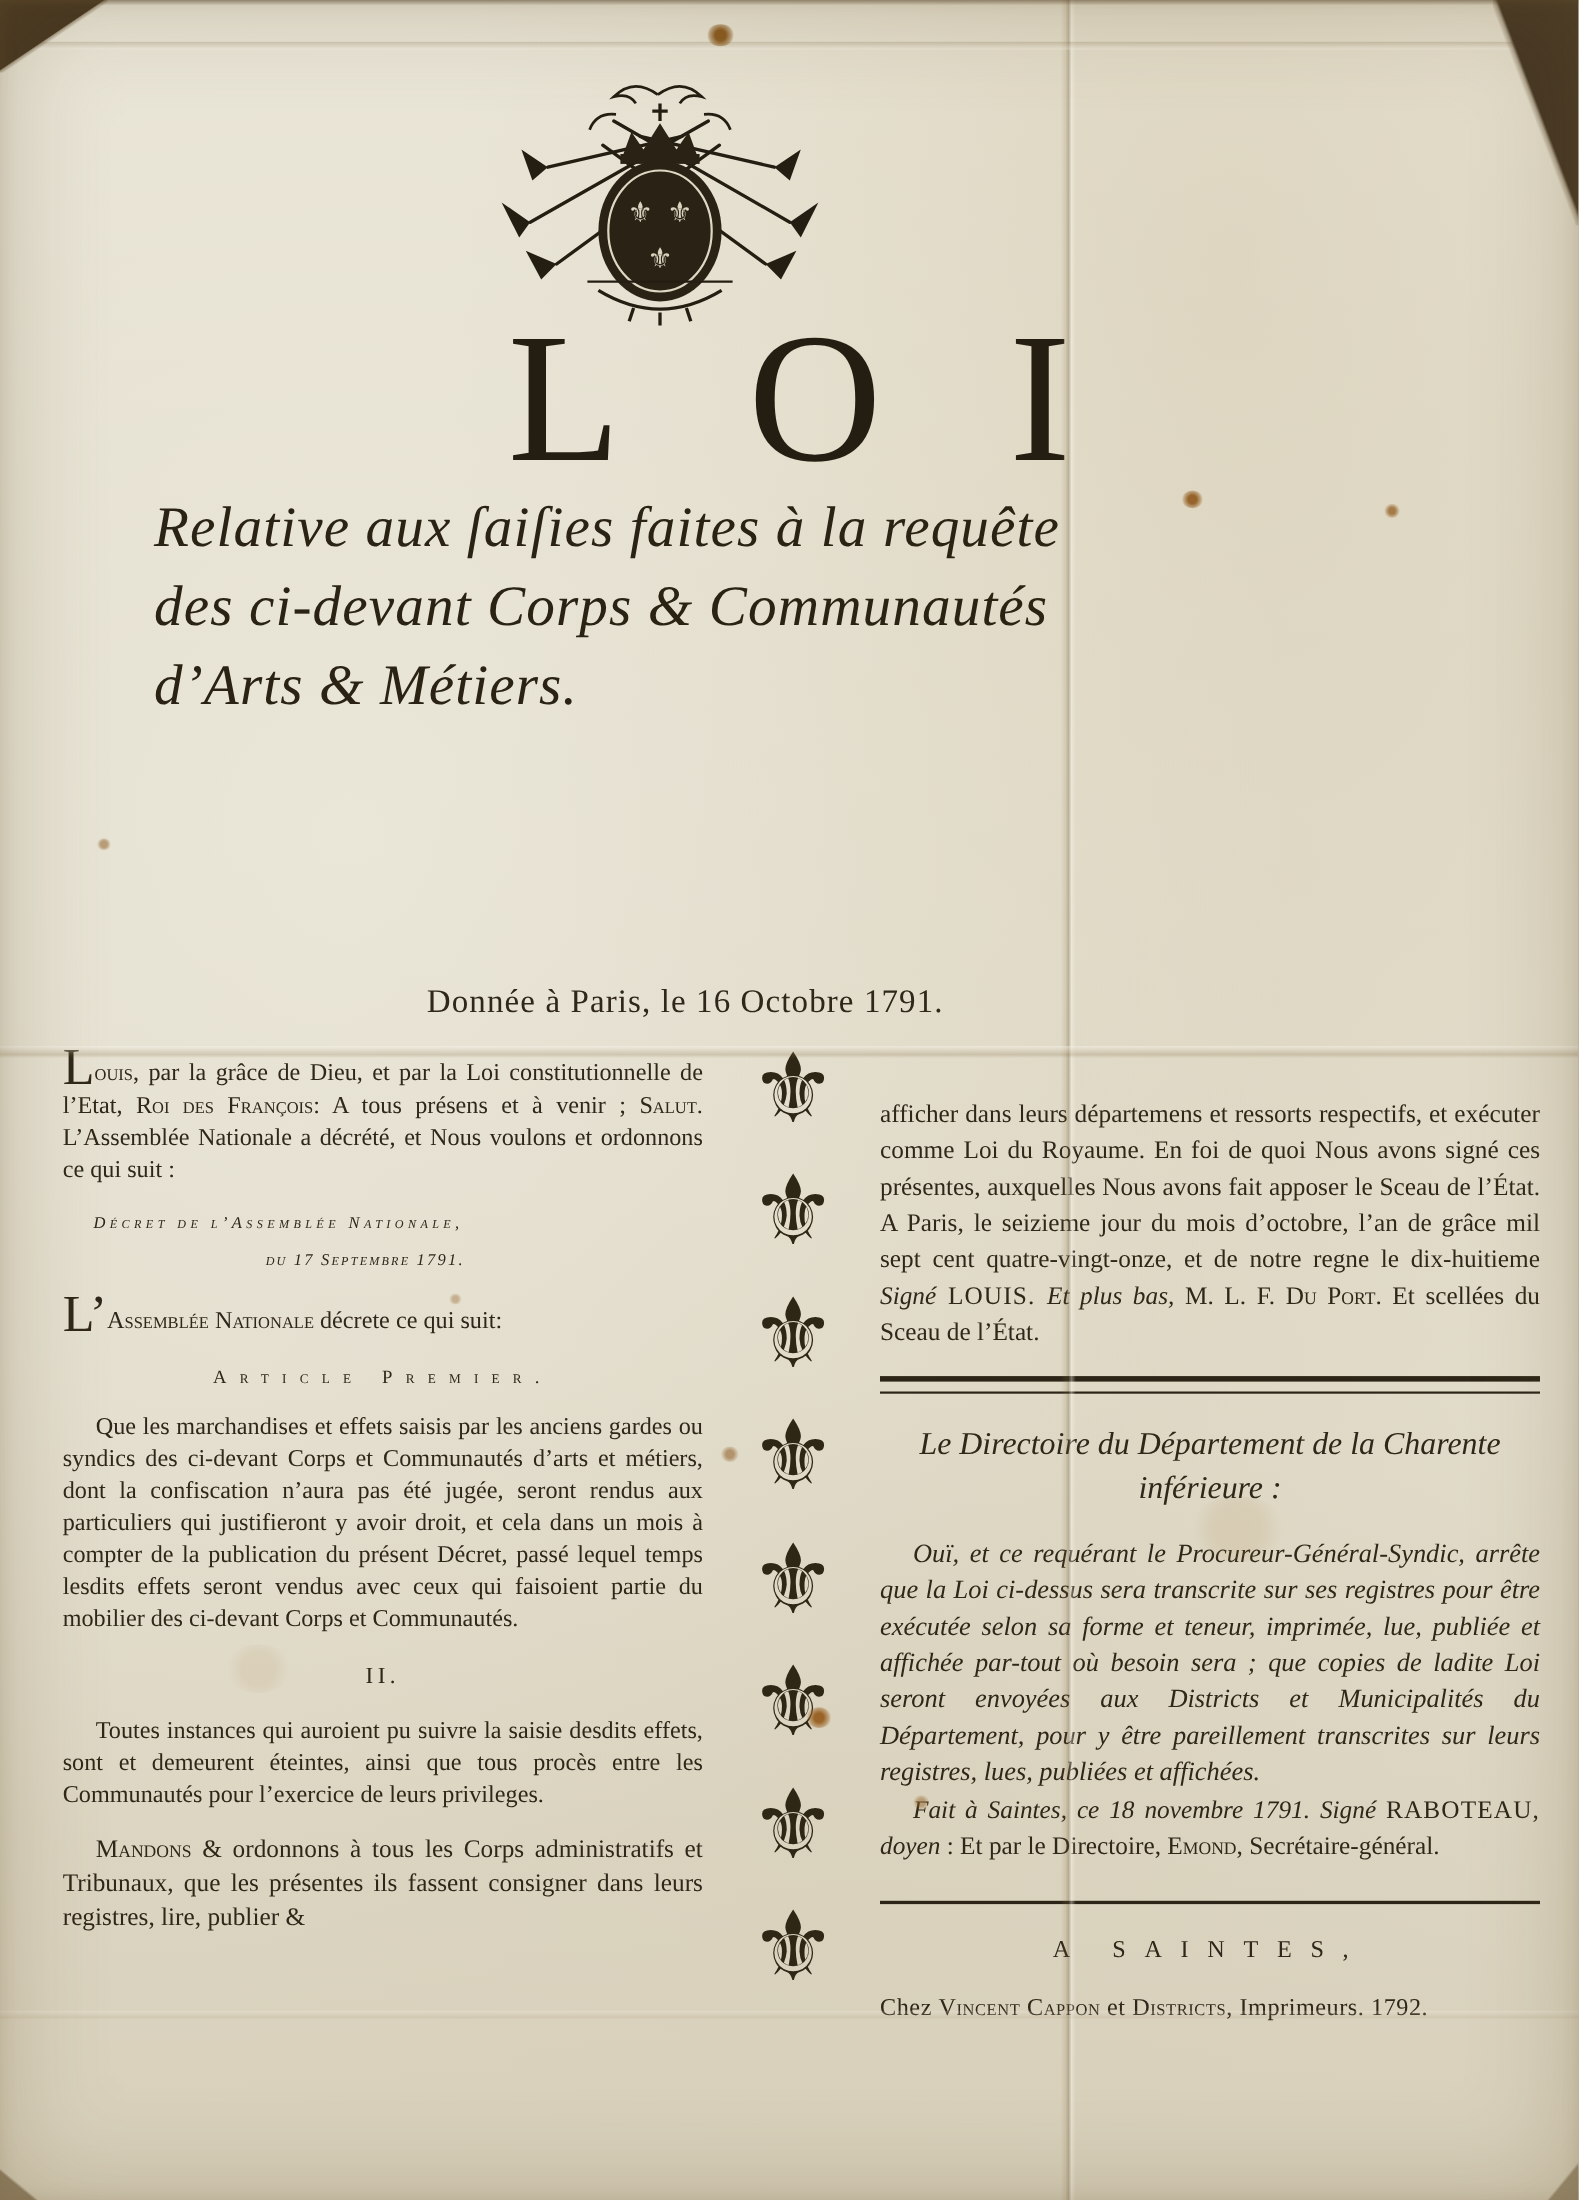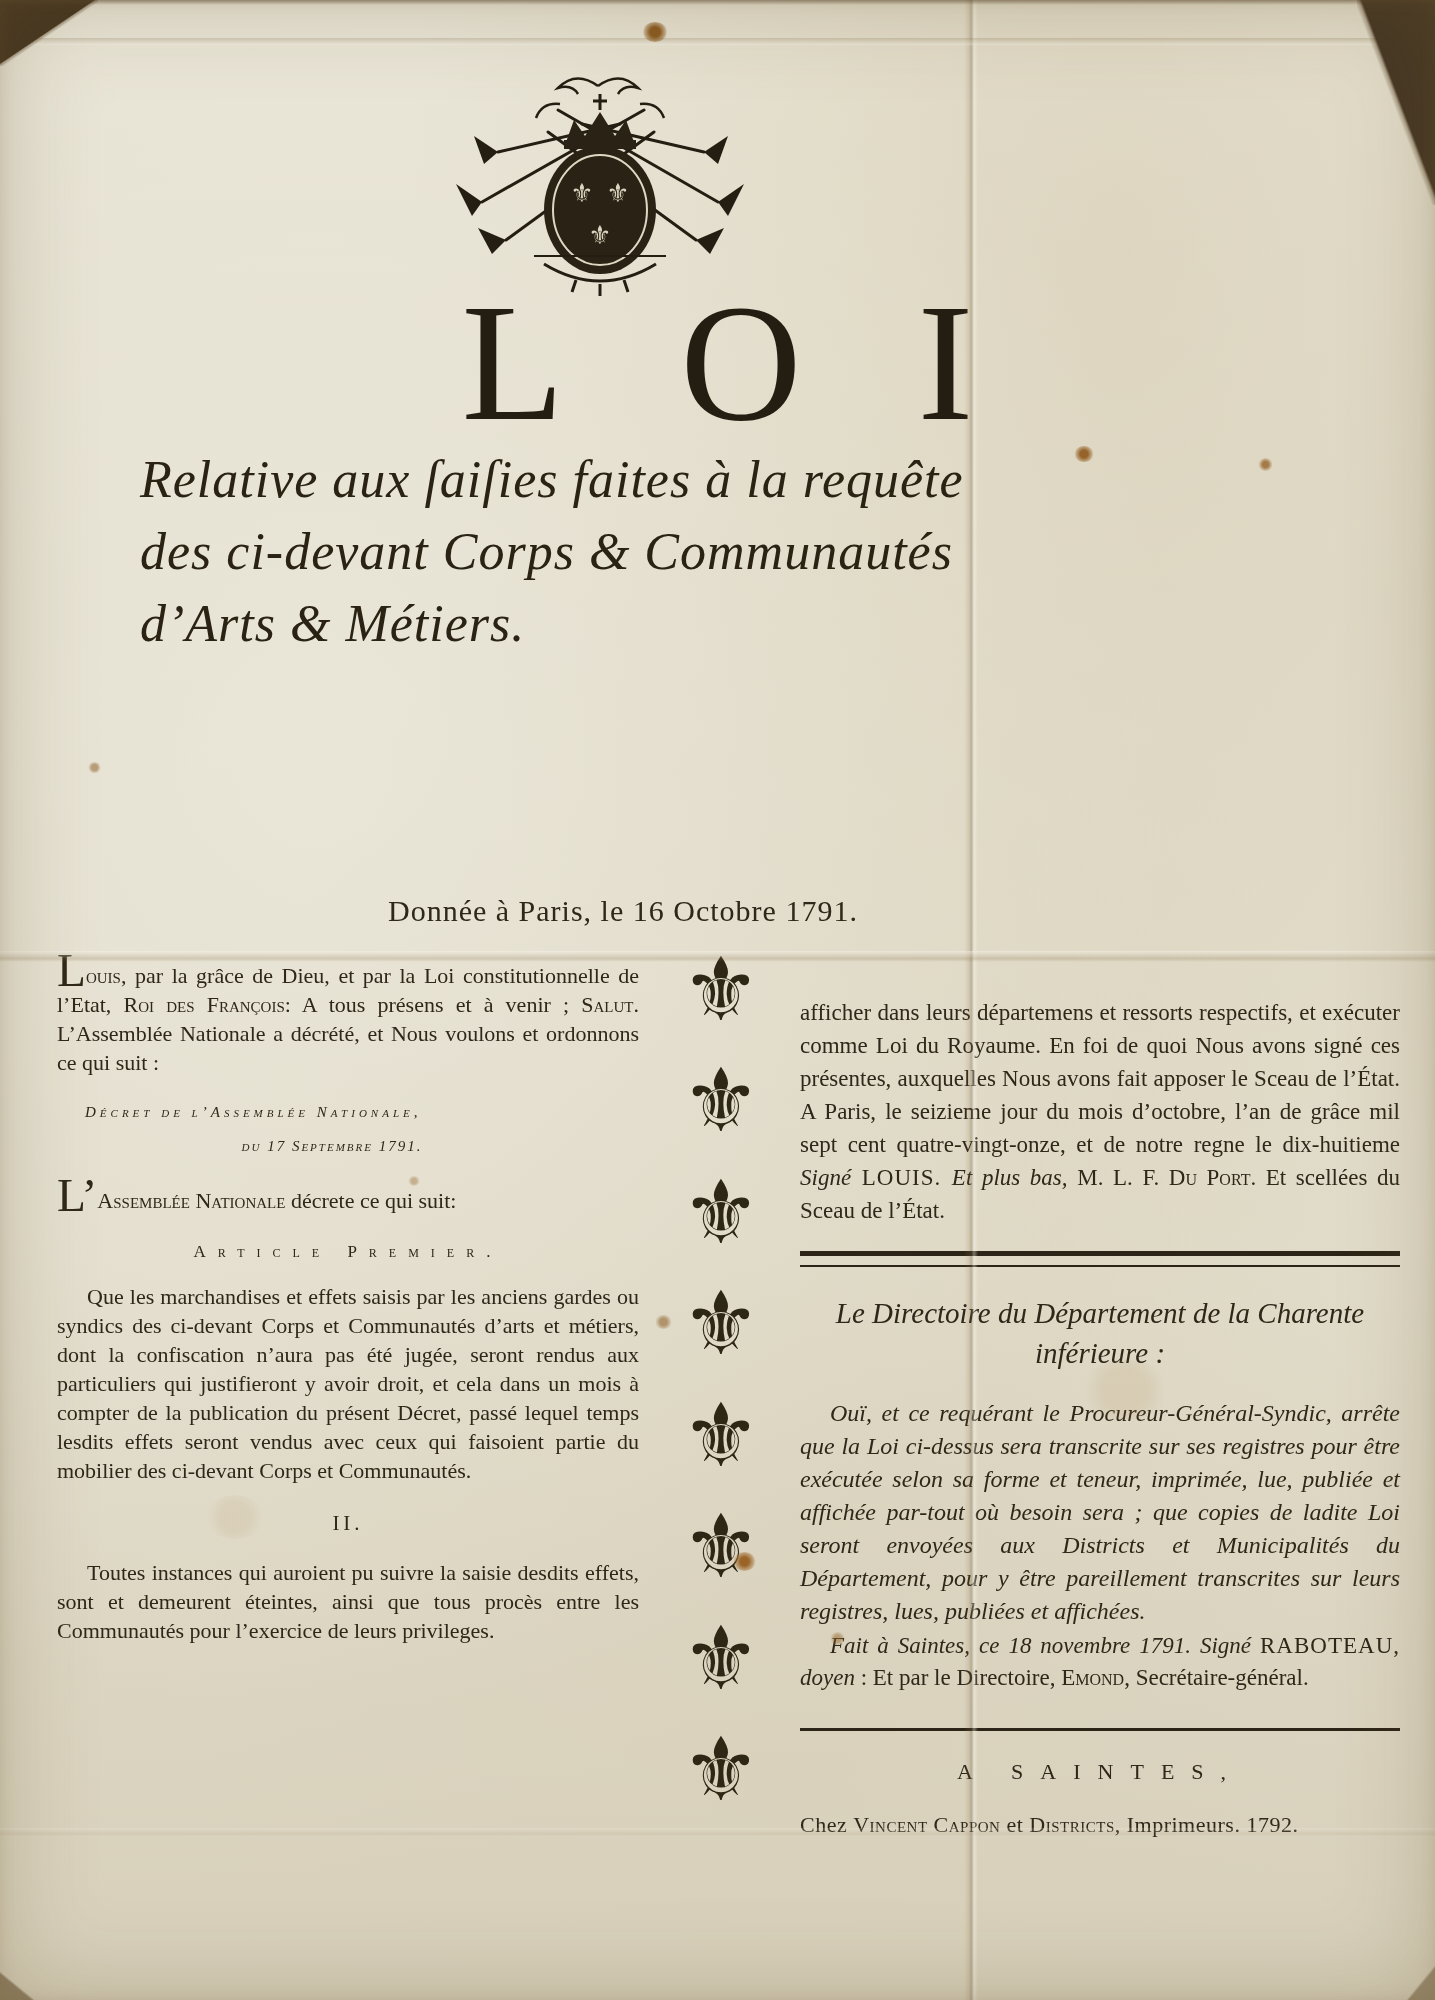--- a/index.html
+++ b/index.html
@@ -186,20 +186,23 @@
     </p>
 
     <div class="article-heading">Article Premier.</div>
 
     <p class="indent p-a1">Que les marchandises et effets saisis par les anciens gardes ou syndics des ci-devant Corps et Communautés d’arts et métiers, dont la confiscation n’aura pas été jugée, seront rendus aux particuliers qui justifieront y avoir droit, et cela dans un mois à compter de la publication du présent Décret, passé lequel temps lesdits effets seront vendus avec ceux qui faisoient partie du mobilier des ci-devant Corps et Communautés.</p>
 
     <div class="h2">II.</div>
 
     <p class="indent p-a2">Toutes instances qui auroient pu suivre la saisie desdits effets, sont et demeurent éteintes, ainsi que tous procès entre les Communautés pour l’exercice de leurs privileges.</p>
 
+    <p class="indent p-mandons">
+      <span class="sc">Mandons</span><span> &amp; ordonnons à tous les Corps administratifs et Tribunaux, que les présentes ils fassent consigner dans leurs registres, lire, publier &amp;</span>
+    </p>
   </div>
 
   <div class="col col-right">
     <p class="p-exec">
       <span>afficher dans leurs départemens et ressorts respectifs, et exécuter comme Loi du Royaume. En foi de quoi Nous avons signé ces présentes, auxquelles Nous avons fait apposer le Sceau de l’État. A Paris, le seizieme jour du mois d’octobre, l’an de grâce mil sept cent quatre-vingt-onze, et de notre regne le dix-huitieme </span><span class="it">Signé</span><span class="caps"> LOUIS. </span><span class="it">Et plus bas,</span><span> M. L. F. </span><span class="sc">Du Port.</span><span> Et scellées du Sceau de l’État.</span>
     </p>
 
     <div class="double-rule"></div>
 
     <div class="directoire-heading">

